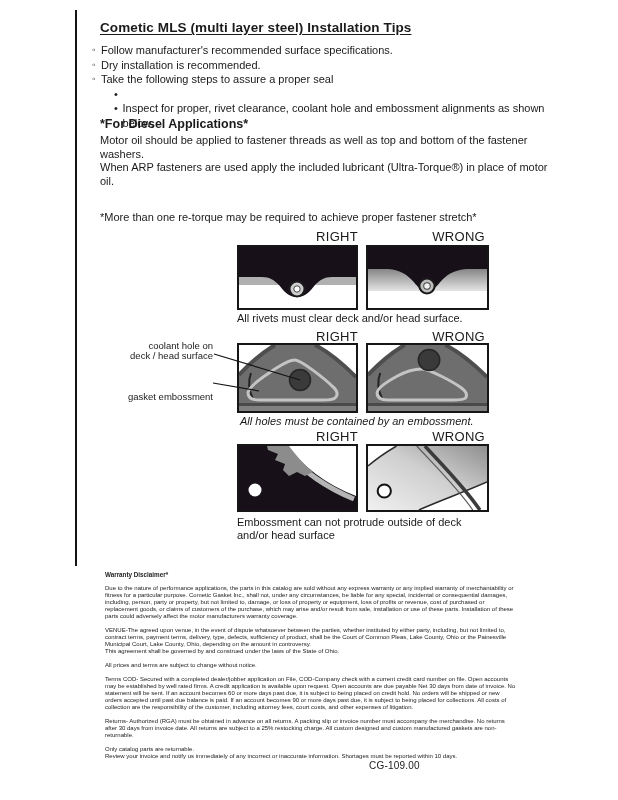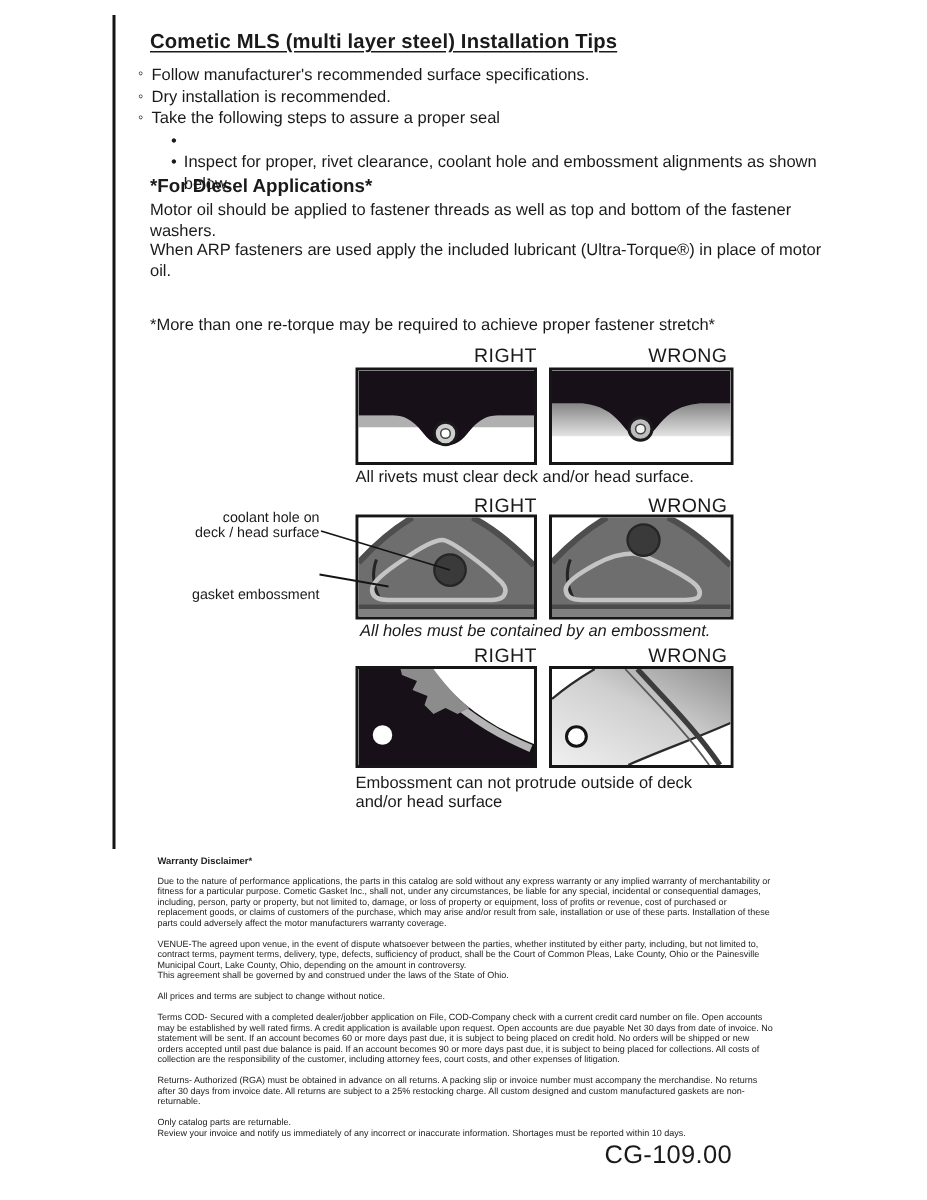--- a/index.html
+++ b/index.html
@@ -18,21 +18,21 @@
   .diesel-h{left:100px;top:117px;font-size:12.5px;font-weight:bold;}
   .para{left:100px;font-size:11px;line-height:13.5px;white-space:pre-line;}
   .p1{top:134px;} .p2{top:168px;} .p3{top:211px;}
   .dlabel{font-size:13px;text-align:right;width:121px;letter-spacing:.3px;}
   .caption{font-size:11px;line-height:13px;white-space:pre-line;}
   .dsvg{border:2px solid #161616;display:block;background:#fff;}
   .ann{font-size:9.5px;line-height:9.8px;text-align:right;width:95px;white-space:pre-line;}
   .legal{left:105px;top:571px;width:412px;font-size:6px;line-height:7px;color:#222;}
   .legal h4{margin:0 0 7px 0;font-size:6.3px;}
   .legal p{margin:0 0 7px 0;white-space:pre-line;}
-  .footer-code{left:403px;top:760px;font-size:17px;letter-spacing:.2px;}
+  .footer-code{left:369px;top:760px;font-size:10px;letter-spacing:.2px;}
 </style>
 </head>
 <body>
 
 <div class="page">
 
   <svg width="0" height="0" style="position:absolute">
     <defs>
       <linearGradient id="gradDeck" x1="0" y1="0" x2="0" y2="1">
         <stop offset="0" stop-color="#868686"></stop>

